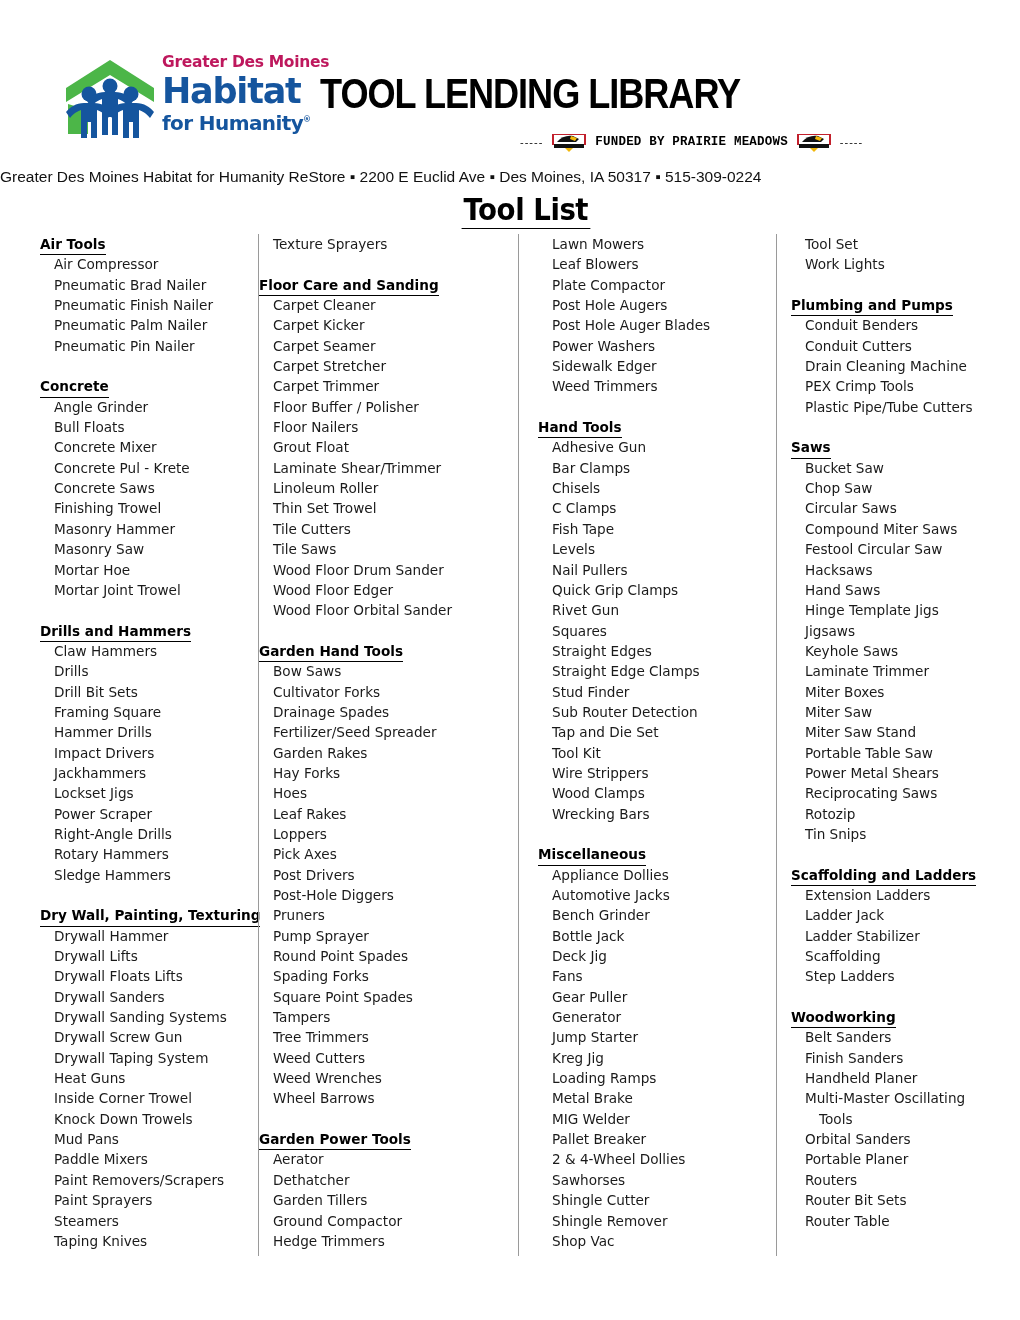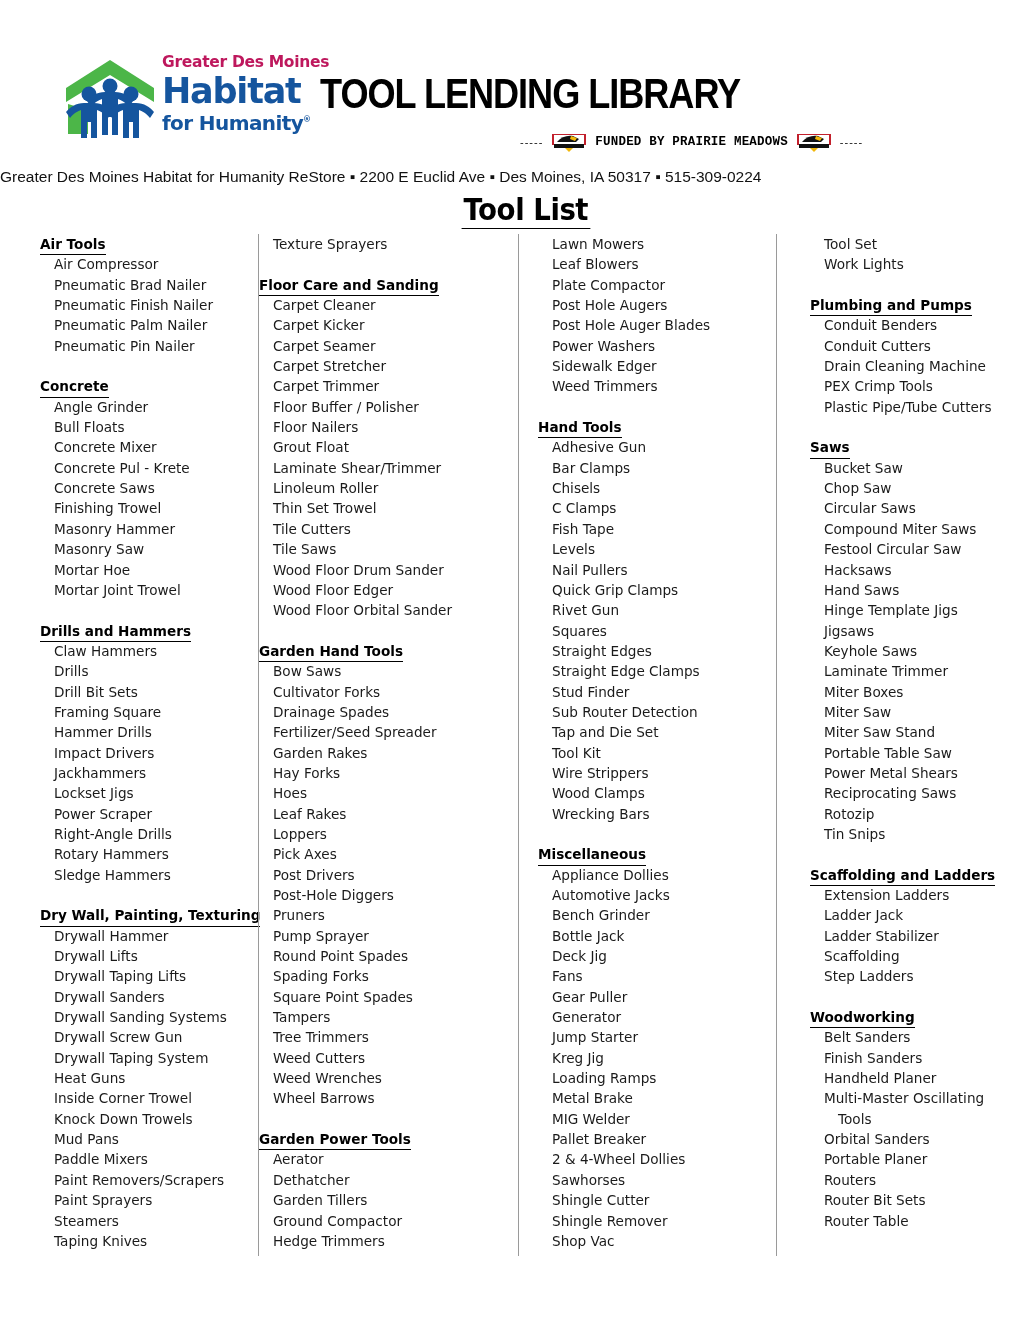--- a/index.html
+++ b/index.html
@@ -43,21 +43,21 @@
     font-family:"DejaVu Sans", sans-serif;font-weight:bold;font-size:30px;
     letter-spacing:-0.5px;border-bottom:1.6px solid #000;padding:0 2px 1px 2px;
     transform:scaleX(0.92);display:inline-block;transform-origin:center;}
 
   
   .cols{position:absolute;left:0;top:234px;width:1020px;height:1022px;}
   .col{position:absolute;top:0;height:1022px;box-sizing:border-box;}
   .col1{left:40px;width:218px;}
   .col2{left:258px;width:260px;border-left:1.2px solid #9a9a9a;}
   .col3{left:518px;width:258px;border-left:1.2px solid #9a9a9a;padding-left:19px;}
-  .col4{left:776px;width:244px;border-left:1.2px solid #9a9a9a;padding-left:33px;}
+  .col4{left:776px;width:244px;border-left:1.2px solid #9a9a9a;padding-left:14px;}
 
   .cat{font-family:"DejaVu Sans", sans-serif;font-weight:bold;font-size:13.6px;
     line-height:20.35px;color:#000;display:inline-block;
     border-bottom:1.3px solid #000;white-space:nowrap;text-align:center;}
   .cat-wrap{line-height:20.35px;height:20.35px;}
   .item{font-family:"DejaVu Sans", sans-serif;font-size:13.6px;line-height:20.35px;
     height:20.35px;color:#1a1a1a;padding-left:14px;white-space:nowrap;}
   .item.cont{padding-left:28px;}
   .spacer{height:20.35px;}
 </style>
@@ -151,21 +151,21 @@
         <div class="item">Jackhammers</div>
         <div class="item">Lockset Jigs</div>
         <div class="item">Power Scraper</div>
         <div class="item">Right-Angle Drills</div>
         <div class="item">Rotary Hammers</div>
         <div class="item">Sledge Hammers</div>
         <div class="spacer"></div>
         <div class="cat-wrap"><span class="cat">Dry Wall, Painting, Texturing</span></div>
         <div class="item">Drywall Hammer</div>
         <div class="item">Drywall Lifts</div>
-        <div class="item">Drywall Taping Lifts</div>
+        <div class="item">Drywall Floats Lifts</div>
         <div class="item">Drywall Sanders</div>
         <div class="item">Drywall Sanding Systems</div>
         <div class="item">Drywall Screw Gun</div>
         <div class="item">Drywall Taping System</div>
         <div class="item">Heat Guns</div>
         <div class="item">Inside Corner Trowel</div>
         <div class="item">Knock Down Trowels</div>
         <div class="item">Mud Pans</div>
         <div class="item">Paddle Mixers</div>
         <div class="item">Paint Removers/Scrapers</div>

